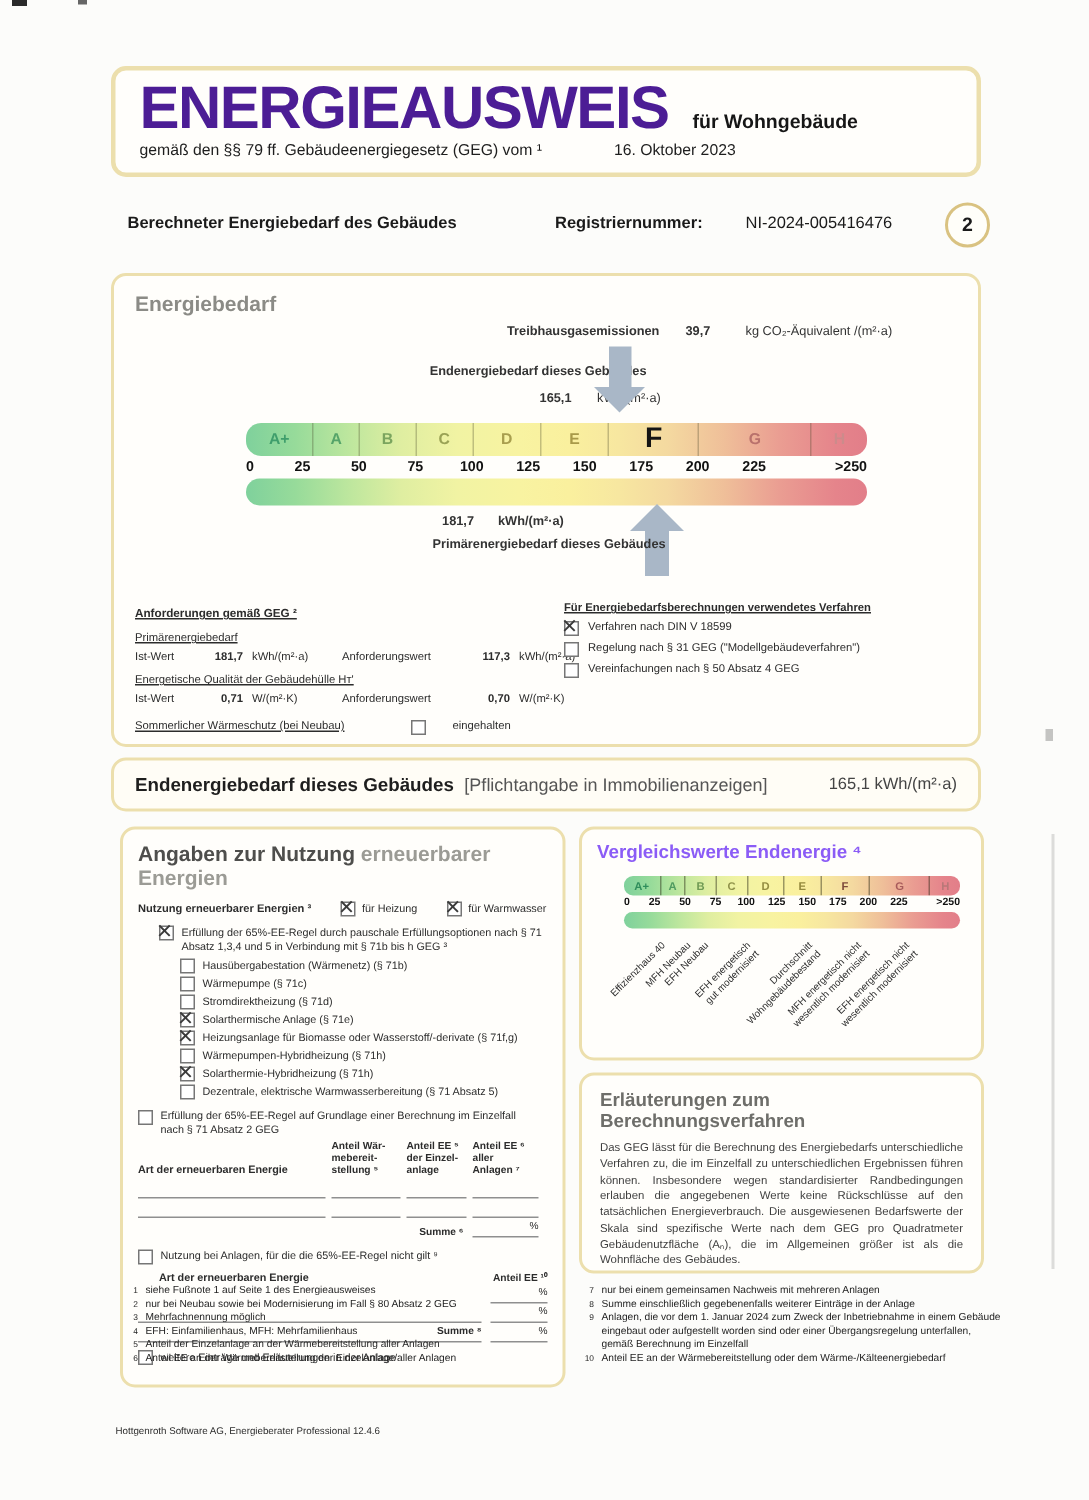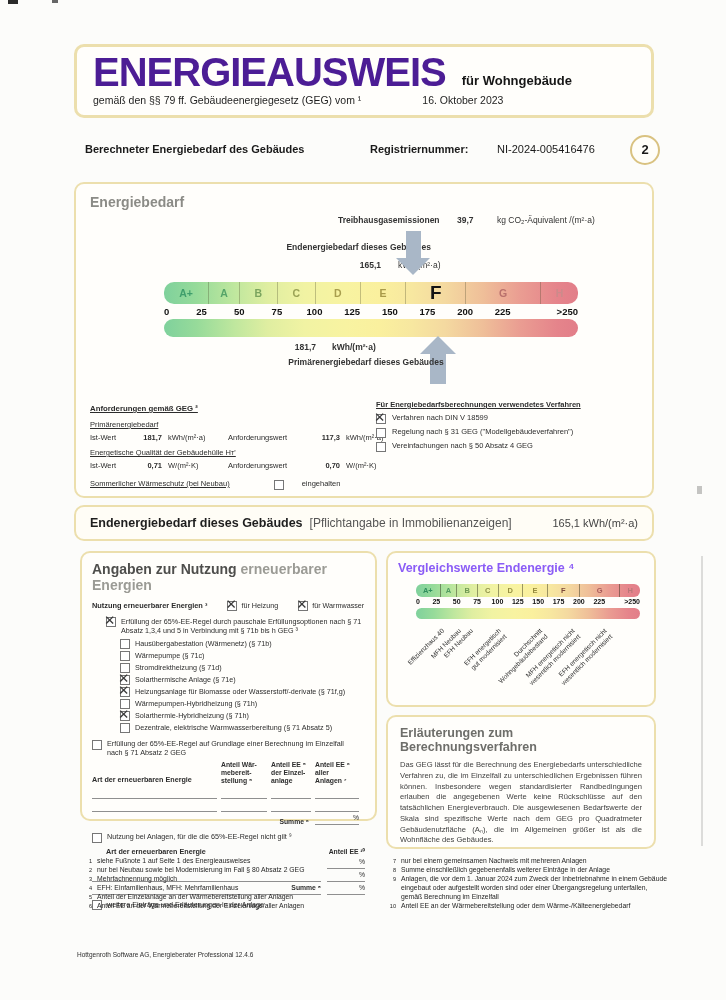--- a/index.html
+++ b/index.html
@@ -13,21 +13,21 @@
   .m2{position:absolute;left:52px;top:0;width:6px;height:3px;background:#666}
   .m3{position:absolute;left:701px;top:556px;width:2px;height:290px;background:#dcdcda}
   .m4{position:absolute;left:697px;top:486px;width:5px;height:8px;background:#c4c4c2}
 
   
   .header-box{left:74px;top:44px;width:580px;height:74px;padding:4px 16px;border-width:3px}
   .title-row{display:flex;align-items:flex-end}
   .main-title{font-size:40px;font-weight:bold;color:#4c1d95;line-height:1.05;letter-spacing:-1px}
   .subtitle{font-size:13px;font-weight:bold;color:#161616;margin-left:16px;margin-bottom:5px}
   .law-row{display:flex;font-size:10.5px;color:#1e1e1e;margin-top:1px}
-  .law-row .date{margin-left:61px}
+  .law-row .date{margin-left:48px}
 
   .meta{position:absolute;left:85px;top:143px;width:545px;height:20px;font-size:11px;color:#1a1a1a}
   .meta .doc{position:absolute;left:0;font-weight:bold}
   .meta .regl{position:absolute;left:285px;font-weight:bold}
   .meta .regn{position:absolute;left:412px}
   .page-circle{position:absolute;left:630px;top:135px;width:26px;height:26px;border:2px solid #d9c281;border-radius:50%;text-align:center;line-height:26px;font-weight:bold;font-size:13px;color:#1a1a1a;background:#fffef9}
 
   
   .eb-box{left:74px;top:182px;width:580px;height:316px}
   .sec-title{position:absolute;left:14px;top:10px;font-size:14px;font-weight:bold;color:#8b8b86}
@@ -87,21 +87,21 @@
   .cb{flex:none;width:8px;height:8px;border:1px solid #767676;position:relative;display:inline-block;background:#fff;margin-top:0.5px}
   .cb[data-checked="true"]::before{content:"\2715";position:absolute;left:-3px;top:-4px;font-size:13.5px;color:#3a3a3a;line-height:1}
 
   
   .pflicht-band{left:74px;top:505px;width:580px;height:36px;display:flex;align-items:center;padding:0 14px;background:#fffdf6}
   .pf-bold{font-size:12.5px;font-weight:bold;color:#1e1e1e}
   .pf-note{margin-left:7px;font-size:12px;color:#555}
   .pf-val{margin-left:auto;font-size:11px;color:#444}
 
   
-  .nutzung-box{left:80px;top:551px;width:297px;height:270px;padding:8px 10px;font-size:7.2px;color:#2c2c2c}
+  .nutzung-box{left:80px;top:551px;width:297px;height:374px;padding:8px 10px;font-size:7.2px;color:#2c2c2c}
   .nz-title{font-size:14px;font-weight:bold;color:#4e4e4c;margin-bottom:7px}
   .nz-title .sub{color:#9b9b95}
   .nz-intro{display:flex;align-items:center;gap:4px;margin-bottom:6px}
   .nz-intro .lab{font-weight:bold;font-size:7.4px}
   .nz-intro .cbw{margin-left:16px;display:flex;gap:4px;align-items:center}
   .nz-row{display:flex;gap:5px;margin-bottom:4px;align-items:flex-start}
   .ind1{margin-left:14px}
   .ind2{margin-left:28px}
   .opt{margin-bottom:1.5px}
   .ee-grid{display:grid;grid-template-columns:125px 46px 40px 44px;column-gap:4px;font-size:6.8px}

